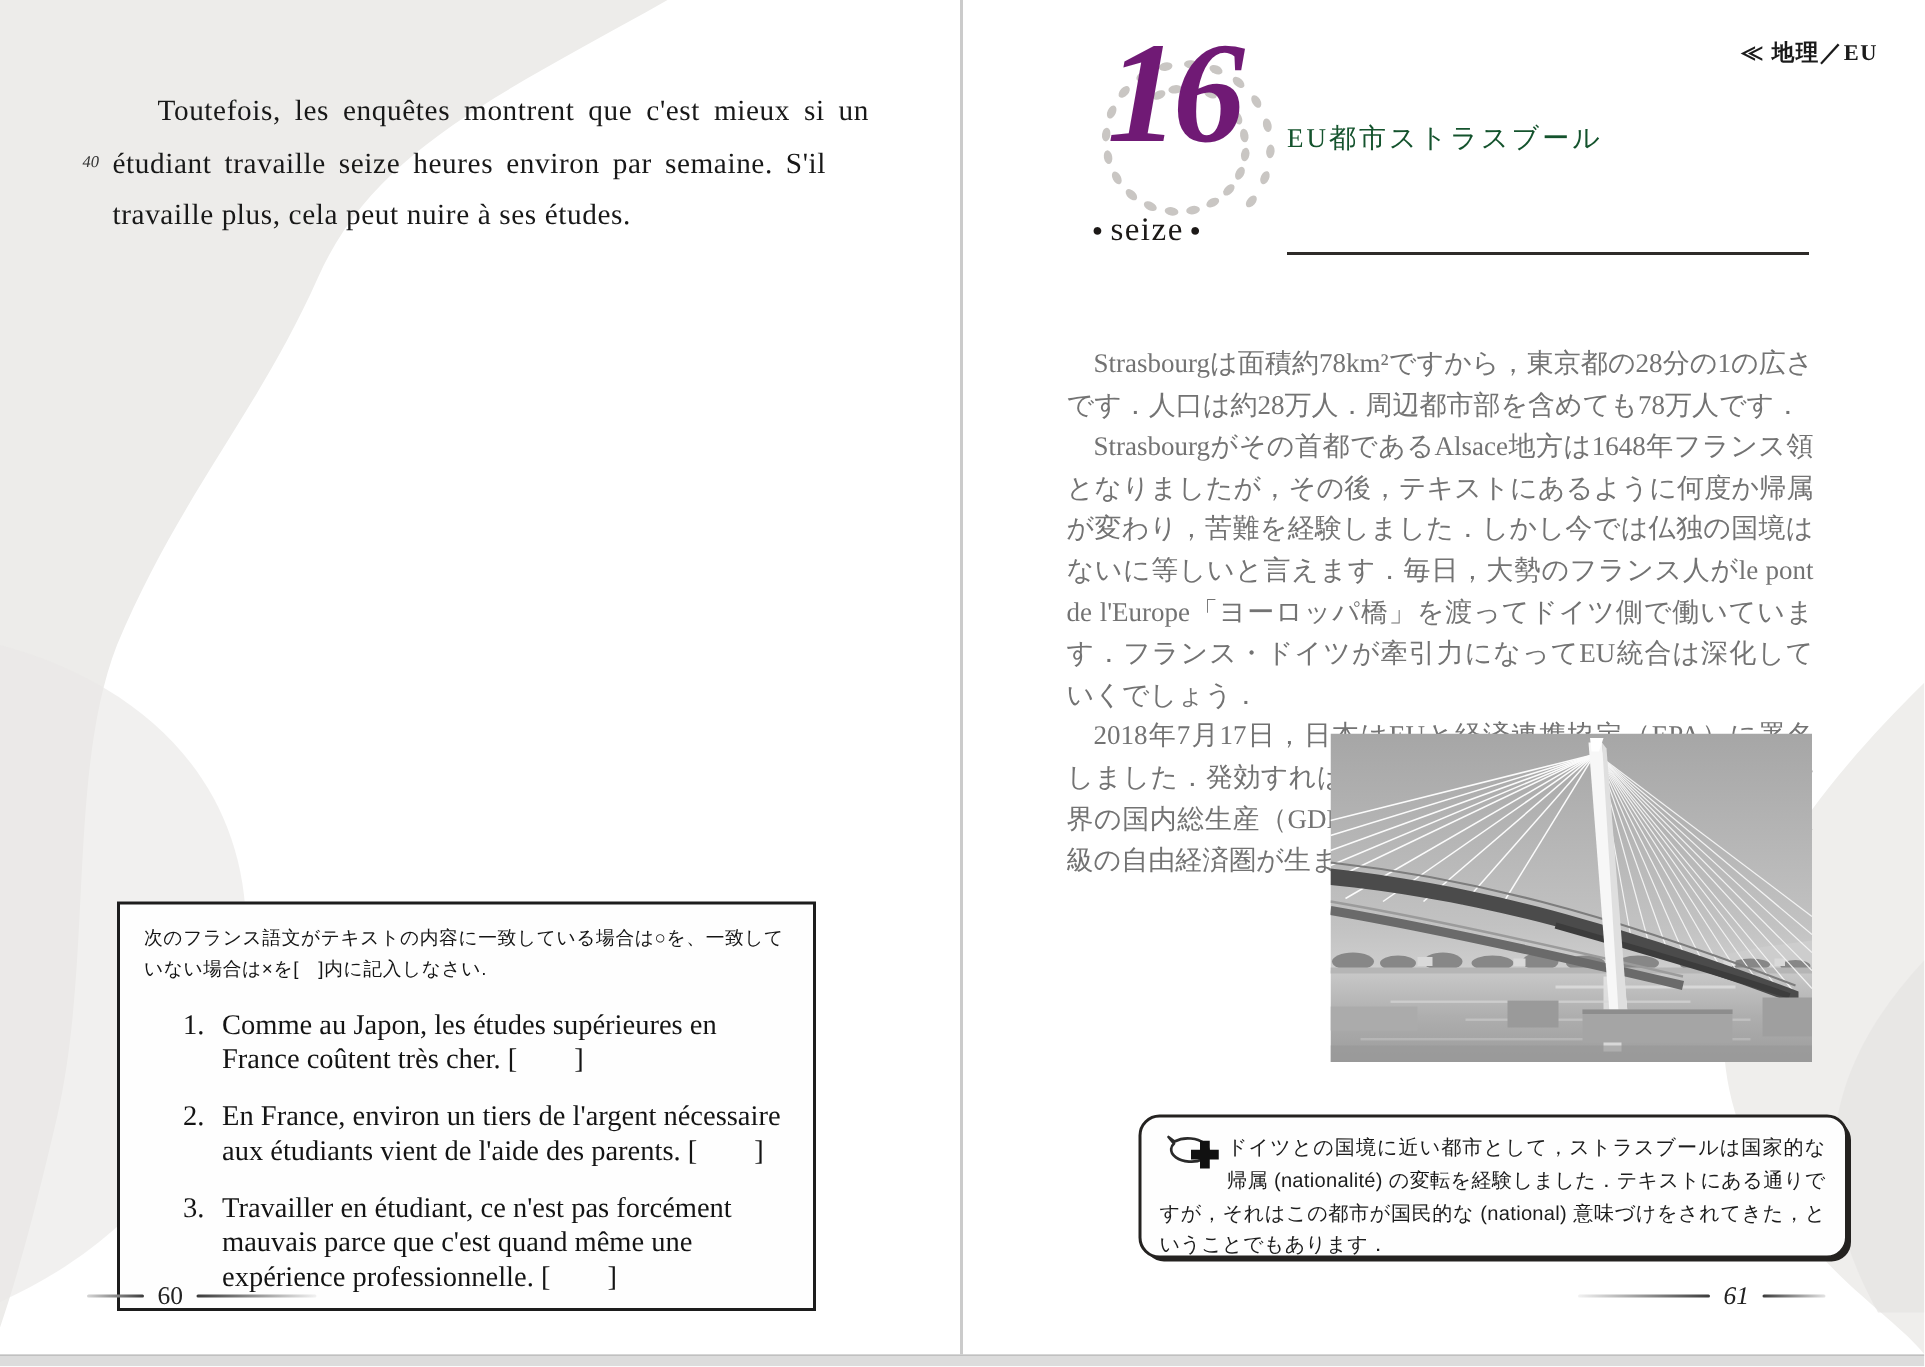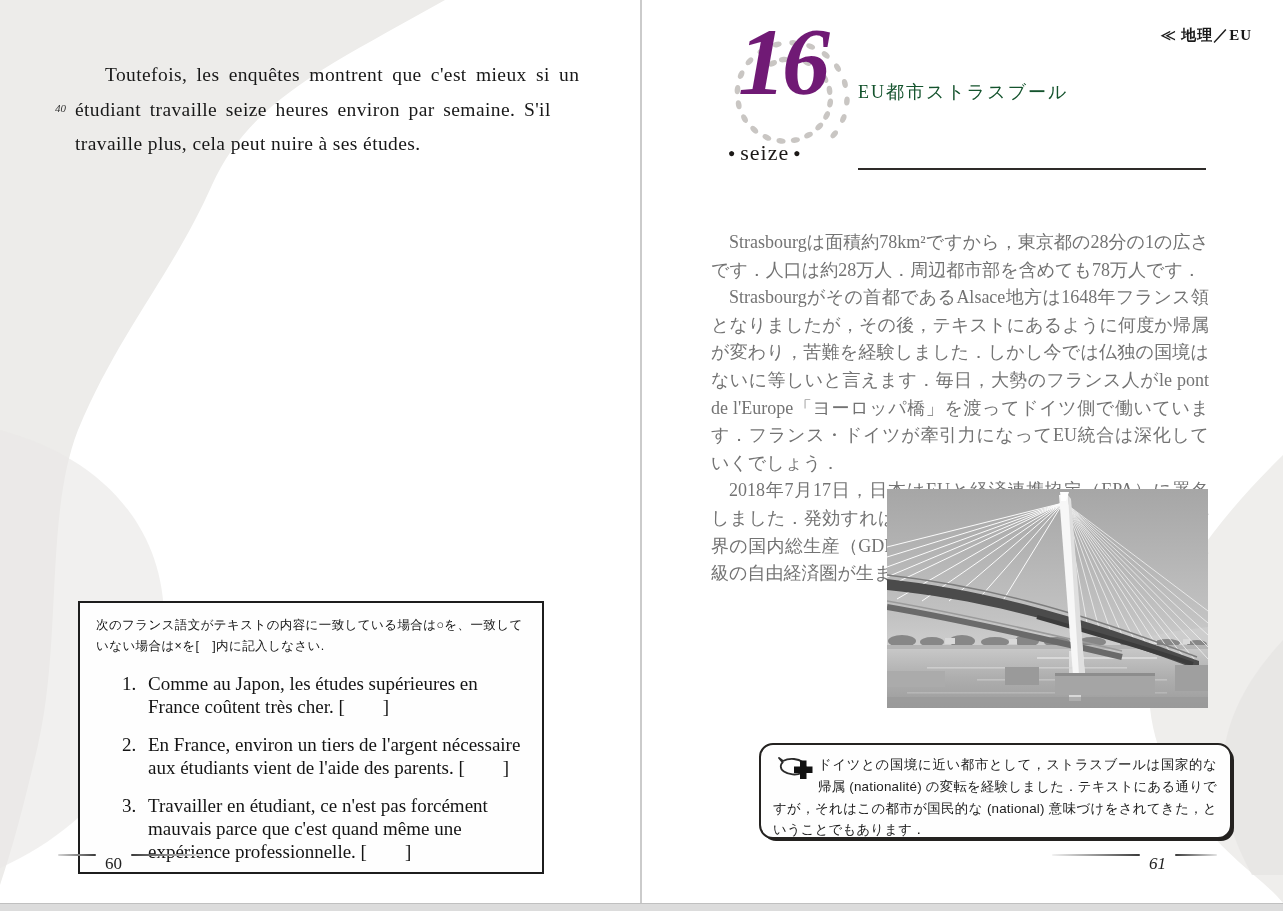--- a/index.html
+++ b/index.html
@@ -24,21 +24,21 @@
   .fr-line.l2{word-spacing:3.4px;}
   .margin-num{left:55px;top:102px;font-size:11px;color:#333;font-style:italic;}
 
   .ex-box{left:78px;top:601px;width:466px;height:273px;border:2px solid #1d1d1d;
           background:#fefefe;padding:12px 15px 10px 16px;}
   .ex-instruction{font-family:"Liberation Sans","DejaVu Sans",sans-serif;
                   font-size:12.5px;line-height:21px;letter-spacing:.4px;color:#141414;}
   .ex-item{margin-top:15px;padding-left:52px;font-size:19px;line-height:23px;color:#141414;}
   .ex-item .num{display:inline-block;width:26px;margin-left:-26px;}
 
-  .footer{top:854px;display:flex;align-items:flex-start;gap:9px;font-size:17px;color:#222;}
+  .footer{top:854px;display:flex;align-items:center;gap:9px;font-size:17px;color:#222;}
   .footer.left{left:58px;}
   .footer.right{right:66px;font-style:italic;}
   .rule-seg{height:2px;border-radius:1px;}
   .seg-short-l{width:38px;background:linear-gradient(to right,#d6d6d6,#3a3a3a);}
   .seg-long-l{width:80px;background:linear-gradient(to right,#3a3a3a,#f2f2f2);}
   .seg-long-r{width:88px;background:linear-gradient(to right,#f2f2f2,#3a3a3a);}
   .seg-short-r{width:42px;background:linear-gradient(to right,#3a3a3a,#e4e4e4);}
 
   
   .breadcrumb{right:31px;top:26px;font-size:15px;letter-spacing:1px;color:#1a1a1a;font-weight:600;}

